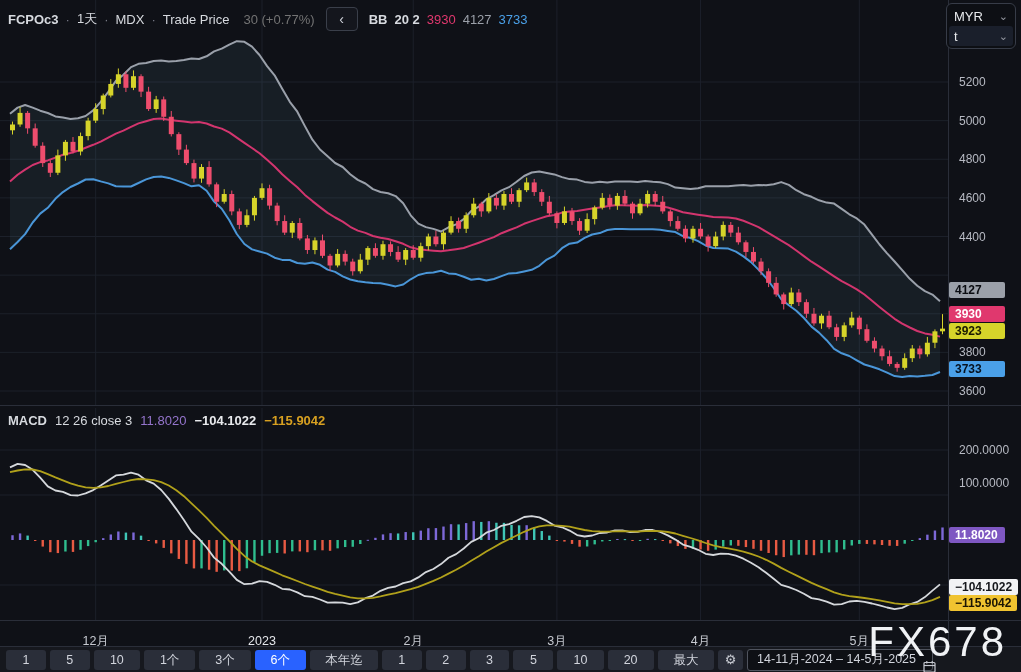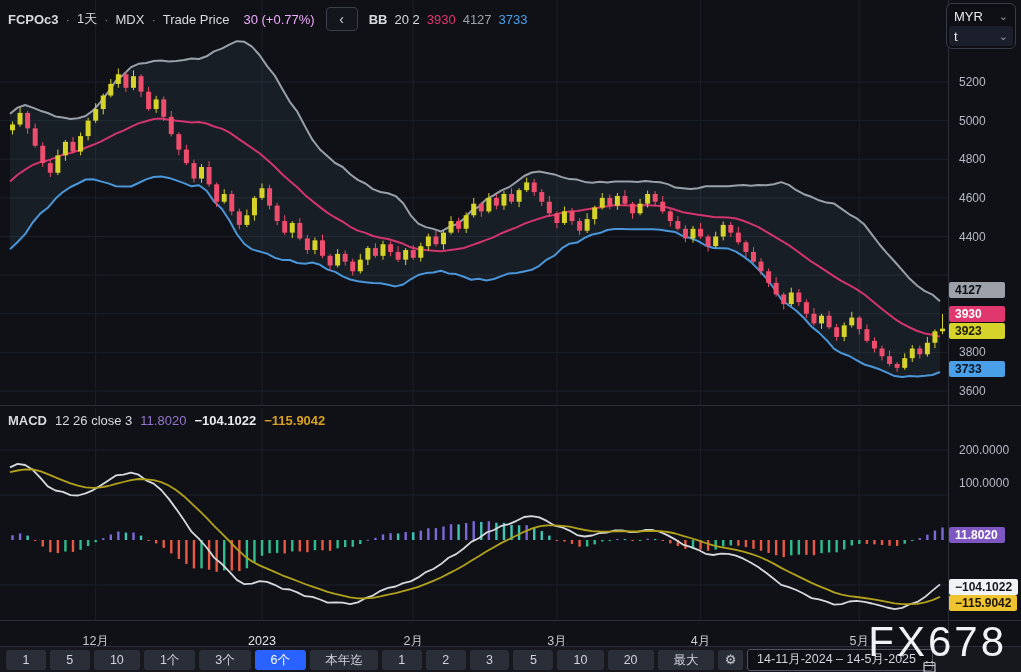--- a/index.html
+++ b/index.html
@@ -11,21 +11,21 @@
   svg{position:absolute;display:block;}
   #price-svg{left:0;top:0;}
   #macd-svg{left:0;top:408px;}
   .sep-h{position:absolute;left:0;width:1021px;height:1px;background:#2a2e39;}
   .sep-v{position:absolute;left:948px;top:0;width:1px;height:646px;background:#2a2e39;}
   
   .legend{position:absolute;left:8px;top:7px;display:flex;align-items:center;gap:7px;
     font-size:13px;color:#d7dadf;white-space:nowrap;z-index:20;}
   .legend .sym{font-weight:bold;}
   .dot{color:#787b86;}
-  .yellow{color:#f0abfc;}
+  .yellow{color:#737373;}
   .pinkv{color:#e0386e;}
   .grayv{color:#9ba0a9;}
   .bluev{color:#4aa0e8;}
   .collapse-btn{display:inline-flex;align-items:center;justify-content:center;width:30px;height:22px;
     border:1px solid #3a3f4a;border-radius:4px;background:#14161d;color:#d1d4dc;font-size:14px;
     cursor:pointer;margin:0 4px;}
   .macd-legend{position:absolute;left:8px;top:413px;display:flex;align-items:center;gap:8px;
     font-size:13px;color:#d7dadf;white-space:nowrap;z-index:20;}
   .purplev{color:#9575cd;}
   .whitev{color:#e8eaed;}
@@ -487,21 +487,21 @@
     <span class="dot">·</span>
     <span>MDX</span>
     <span class="dot">·</span>
     <span>Trade Price</span>
     <span id="ohlc-values" style="display:flex;gap:8px;"></span>
     <span class="yellow">30 (+0.77%)</span>
     <span class="collapse-btn">
         <span>‹</span>
       </span>
     <span style="font-weight:bold;">BB</span>
-    <span style="font-weight:normal;">20 2</span>
+    <span style="font-weight:bold;">20 2</span>
     <span class="pinkv">3930</span>
     <span class="grayv">4127</span>
     <span class="bluev">3733</span>
   </div>
 
   <div class="macd-legend">
     <span style="font-weight:bold;text-align:right;">MACD</span>
     <span>12 26 close 3</span>
     <span class="purplev">11.8020</span>
     <span class="whitev" style="font-weight:bold;">−104.1022</span>

